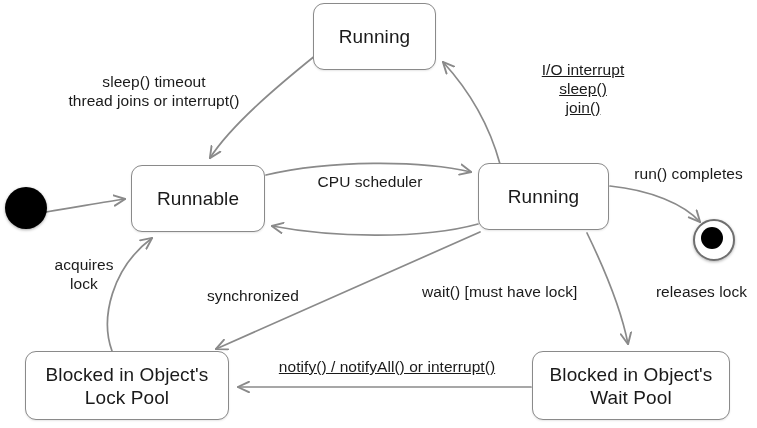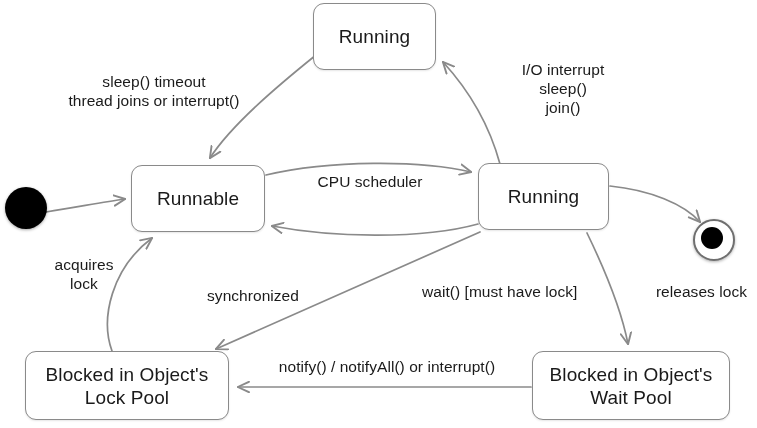--- a/index.html
+++ b/index.html
@@ -125,32 +125,33 @@
 
   <div class="state" style="left:532px; top:351px; width:198px; height:69px;">
     <span class="state-label">Blocked in Object's
 Wait Pool</span>
   </div>
 
 
   <div class="edge-label" style="left:295px; top:172px; width:150px;">CPU scheduler</div>
 
 
-  <div class="edge-label" style="left:508px; top:60px; width:110px;">I/O interrupt
+  <div class="edge-label" style="left:528px; top:60px; width:110px;text-decoration:underline;">I/O interrupt
 sleep()
 join()</div>
 
   <div class="edge-label" style="left:22px; top:72px; width:264px;">sleep() timeout
 thread joins or interrupt()</div>
 
+  <div class="edge-label" style="left:620px; top:164px; width:137px;">run() completes</div>
 
   <div class="edge-label" style="left:194px; top:286px; width:118px;">synchronized</div>
 
   <div class="edge-label" style="left:46px; top:255px; width:76px;">acquires
 lock</div>
 
   <div class="edge-label" style="left:422px; top:282px; width:206px; text-align:left;">wait() [must have lock]</div>
 
   <div class="edge-label" style="left:637px; top:282px; width:110px; text-align:right;">releases lock</div>
 
-  <div class="edge-label" style="left:256px; top:357px; width:262px;">notify() / notifyAll() or interrupt()</div>
+  <div class="edge-label" style="left:256px; top:357px; width:262px;text-decoration:underline;">notify() / notifyAll() or interrupt()</div>
 
 </div>
 
 </body></html>

